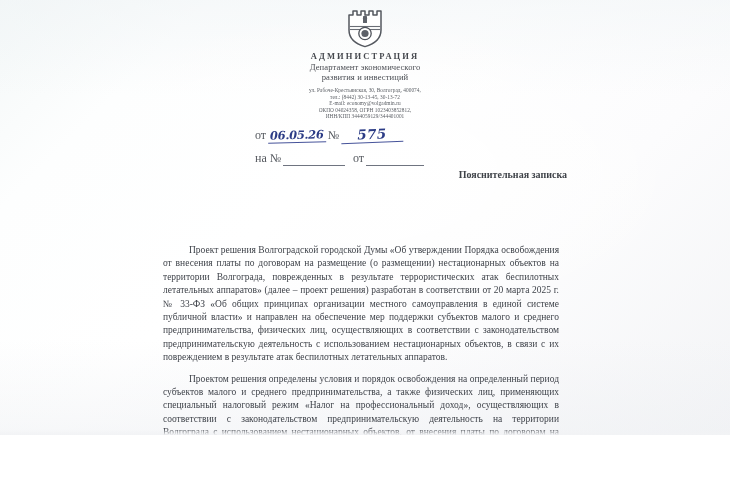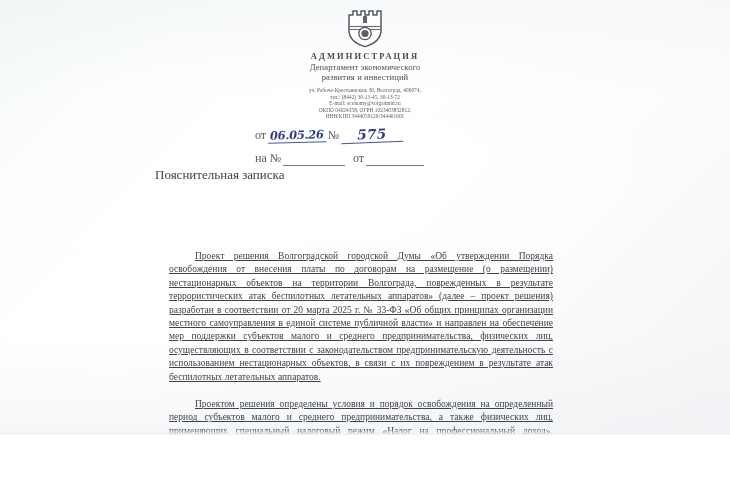--- a/index.html
+++ b/index.html
@@ -132,47 +132,47 @@
     margin-top: 8px;
     font-size: 7.5px;
   }
 
   
   .doc-title {
     position: absolute;
     top: 168px;
     left: 155px;
     width: 412px;
-    text-align: left;
-    font-size: 13px;
+    text-align: right;
+    font-size: 10px;
     line-height: 14.4px;
     color: #3e4248;
+    font-weight: bold;
   }
   .doc-title .t-first {
     display: block;
   }
 
   
   .body-text {
     position: absolute;
     top: 236px;
     left: 155px;
     width: 412px;
     font-size: 9.5px;
     line-height: 13.4px;
     text-align: justify;
     color: #3f434a;
   }
 
   .body-text p {
-    margin: 14px;
+    margin: 8px;
     text-indent: 26px;
     text-align: justify;
     text-justify: inter-word;
-    text-decoration: underline;
   }
 
   .body-text p + p {
     margin-top: 0px;
   }
 
   .clip-bottom {
     position: absolute;
     left: 0;
     right: 0;

